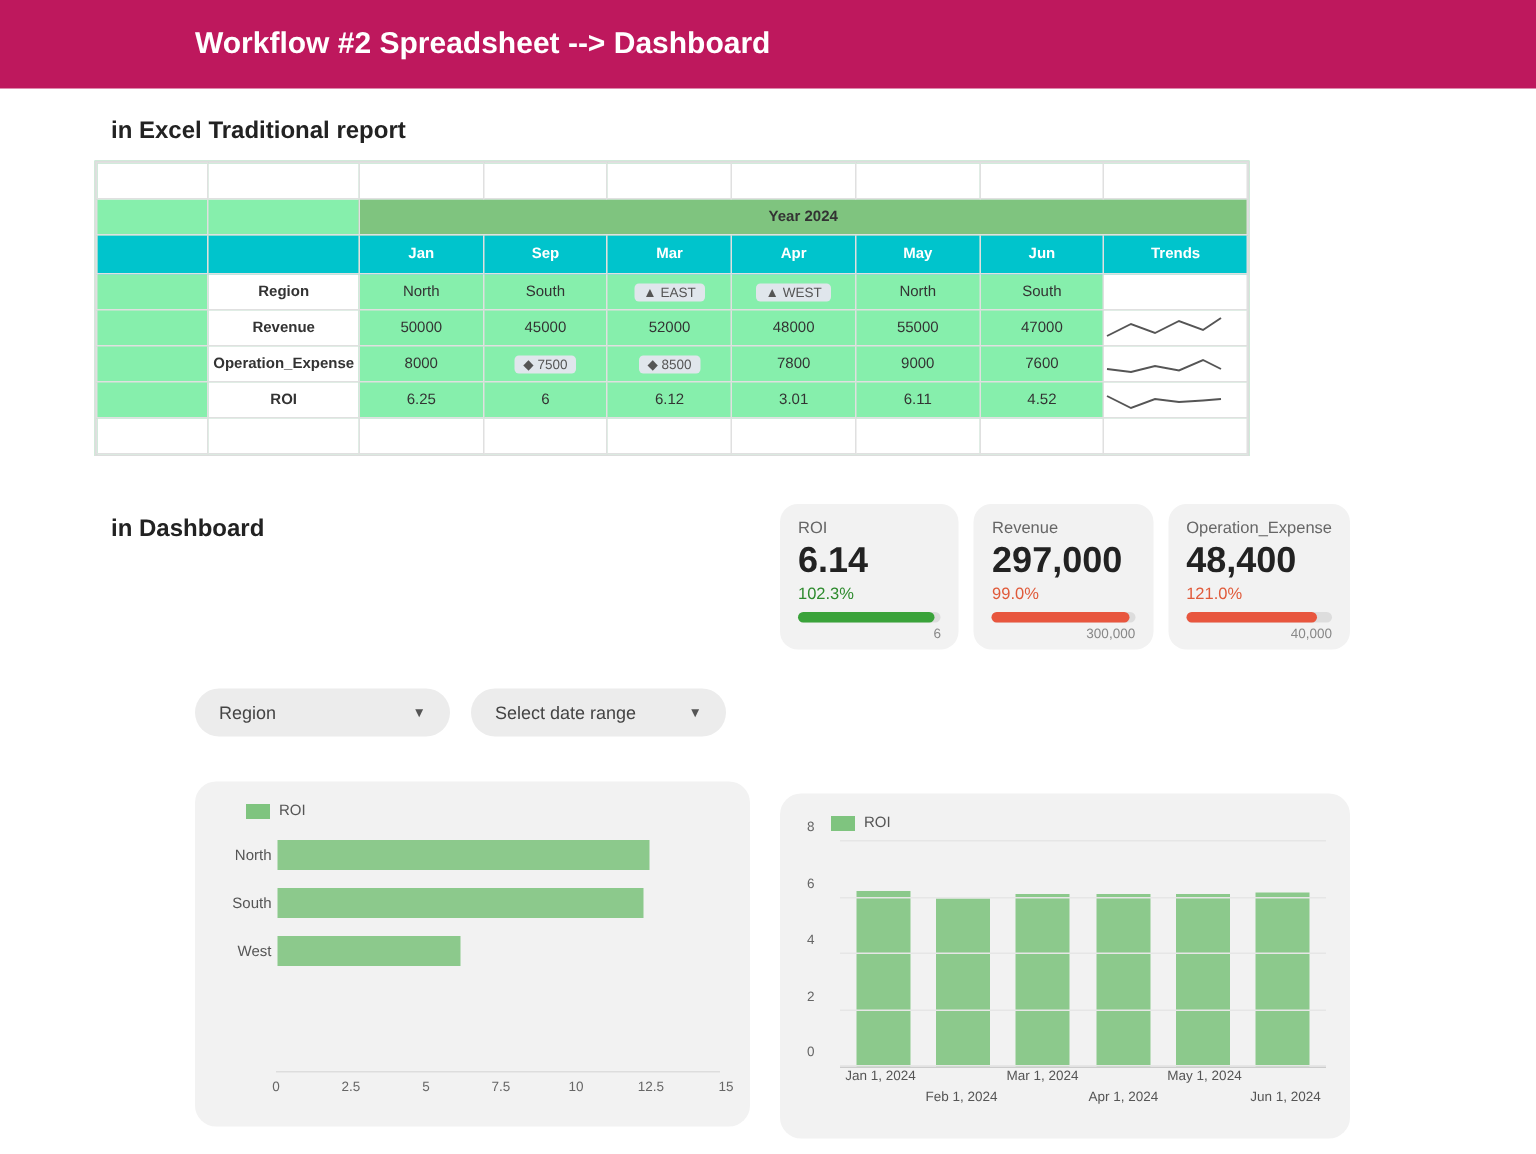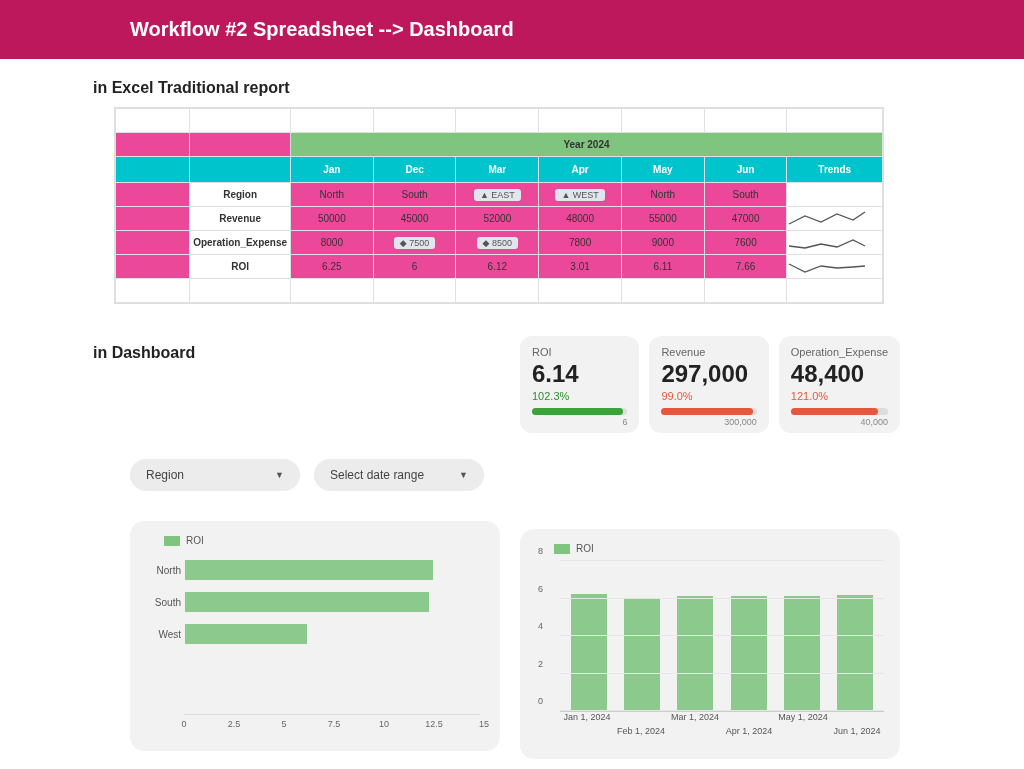--- a/index.html
+++ b/index.html
@@ -1,24 +1,24 @@
 <!DOCTYPE html>
 <html><head>
 <meta charset="utf-8">
 <style>
 *{box-sizing:border-box;margin:0;padding:0;font-family:Arial,Helvetica,sans-serif}
 body{width:1024px;height:769px;background:#fff;overflow:hidden}
 .header{background:#be185d;padding:18px 0 18px 130px}
 .header h1{color:#fff;font-size:20px;font-weight:700}
-.sect-title{font-size:16px;font-weight:700;color:#222;margin-left:93px}
+.sect-title{font-size:16px;font-weight:700;color:#222;margin-left:74px}
 .st1{margin-top:20px;margin-bottom:10px}
 .st2{margin-top:40px;margin-bottom:8px;display:inline-block}
 
 
-.sheet{margin-left:114px;width:770px;border:1px solid #ddd;background:#ec4899}
+.sheet{margin-left:63px;width:770px;border:1px solid #ddd;background:#86efac}
 .sheet table{border-collapse:collapse;width:100%}
 .sheet td,.sheet th{border:1px solid #e0e0e0;padding:0;height:24px;font-size:10px;text-align:center;color:#333;vertical-align:middle}
 .sheet .blank td{background:#fff}
 .year-hdr{background:#7fc47f;color:#fff;font-weight:700;height:22px}
 .mon-hdr td{background:#00c4cc;color:#fff;font-weight:700;height:26px}
 .mon-hdr .trends{background:#00c4cc;font-weight:700}
 .rowlab{background:#fff;font-weight:700;color:#222}
 .first-col{width:70px}
 .data-col{width:78px}
 .trend-col{width:90px;background:#fff}
@@ -95,21 +95,21 @@
         </tr>
         <tr>
           <td></td>
           <td></td>
           <td colspan="7" class="year-hdr">Year 2024</td>
         </tr>
         <tr class="mon-hdr">
           <td></td>
           <td></td>
           <td>Jan</td>
-          <td>Dec</td>
+          <td>Sep</td>
           <td>Mar</td>
           <td>Apr</td>
           <td>May</td>
           <td>Jun</td>
           <td class="trends">Trends</td>
         </tr>
         <tr>
           <td></td>
           <td class="rowlab">Region</td>
           <td>North</td>
@@ -151,21 +151,21 @@
           </td>
         </tr>
         <tr>
           <td></td>
           <td class="rowlab">ROI</td>
           <td>6.25</td>
           <td>6</td>
           <td>6.12</td>
           <td>3.01</td>
           <td>6.11</td>
-          <td>7.66</td>
+          <td>4.52</td>
           <td class="trend-col" rowspan="1">
             <svg class="spark" width="80" height="22">
               <polyline points="2,8 18,16 34,10 50,12 66,11 78,10" fill="none" stroke="#555" stroke-width="1.3"></polyline>
             </svg>
           </td>
         </tr>
         <tr class="blank">
           <td></td>
           <td></td>
           <td></td>

